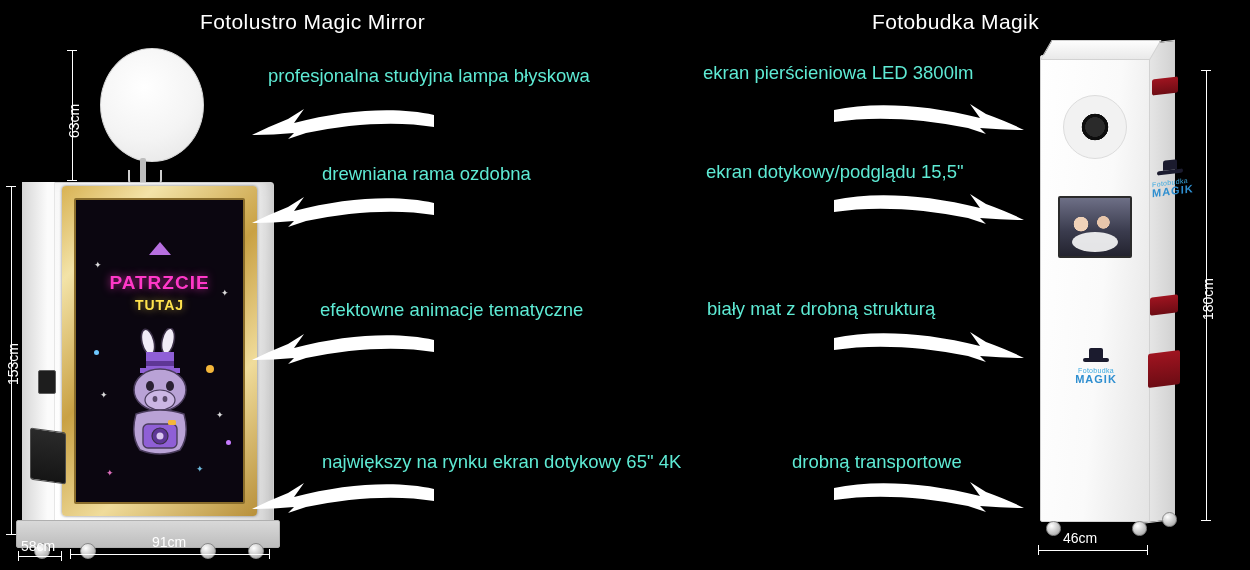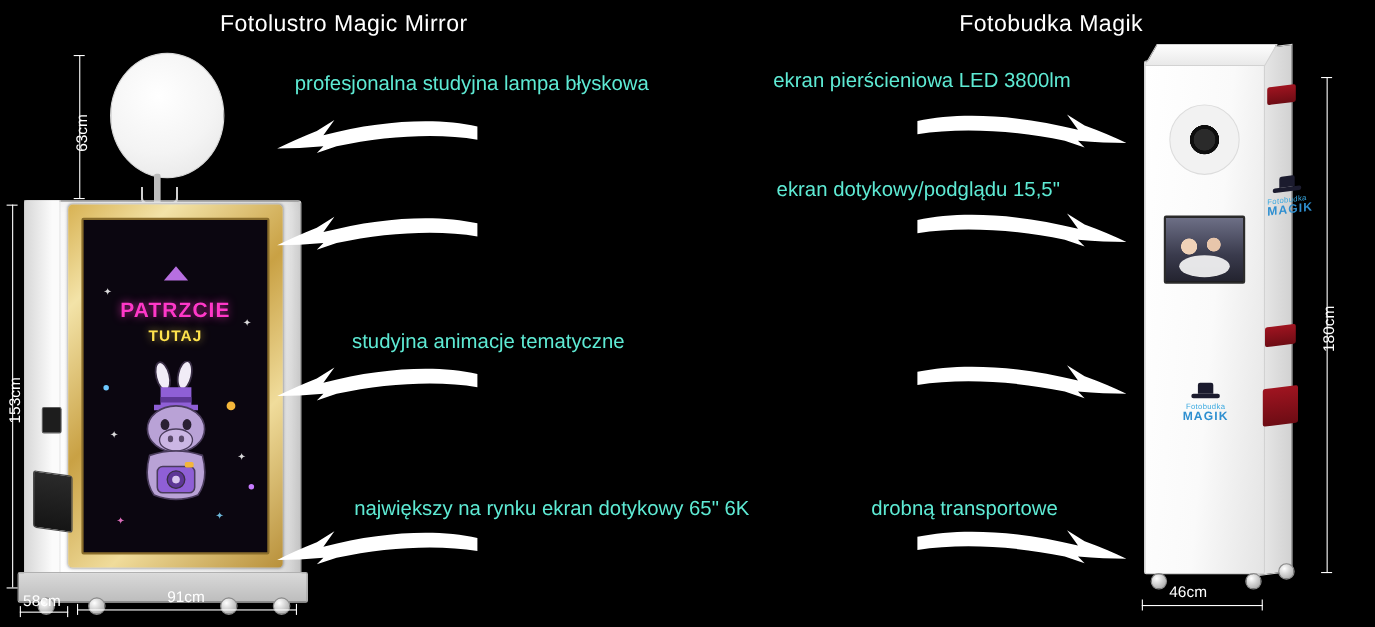--- a/index.html
+++ b/index.html
@@ -405,30 +405,31 @@
   <div class="dimline h" style="left:70px; top:554px; width:200px;"></div>
   <div class="tick v" style="left:70px; top:549px;"></div>
   <div class="tick v" style="left:269px; top:549px;"></div>
   <div class="dim" style="left:152px; top:534px;">91cm</div>
 
   <div class="feature" style="left:268px; top:65px;">profesjonalna studyjna lampa błyskowa</div>
   <svg class="arrow-svg" style="left:248px; top:105px;" width="190" height="42" viewBox="0 0 190 42">
     <path d="M186 10 C150 2, 100 4, 46 18 L56 4 L40 14 Q20 22 4 30 Q24 30 46 28 L40 34 L58 28 C104 18, 152 16, 186 22 Z" fill="#ffffff"></path>
   </svg>
 
+  <div class="feature" style="left:322px; top:163px;">drewniana rama ozdobna</div>
   <svg class="arrow-svg" style="left:248px; top:193px;" width="190" height="42" viewBox="0 0 190 42">
     <path d="M186 10 C150 2, 100 4, 46 18 L56 4 L40 14 Q20 22 4 30 Q24 30 46 28 L40 34 L58 28 C104 18, 152 16, 186 22 Z" fill="#ffffff"></path>
   </svg>
 
-  <div class="feature" style="left:320px; top:299px;">studyjna animacje tematyczne</div>
+  <div class="feature" style="left:320px; top:299px;">efektowne animacje tematyczne</div>
   <svg class="arrow-svg" style="left:248px; top:330px;" width="190" height="42" viewBox="0 0 190 42">
     <path d="M186 10 C150 2, 100 4, 46 18 L56 4 L40 14 Q20 22 4 30 Q24 30 46 28 L40 34 L58 28 C104 18, 152 16, 186 22 Z" fill="#ffffff"></path>
   </svg>
 
-  <div class="feature" style="left:322px; top:451px;">największy na rynku ekran dotykowy 65" 6K</div>
+  <div class="feature" style="left:322px; top:451px;">największy na rynku ekran dotykowy 65" 4K</div>
   <svg class="arrow-svg" style="left:248px; top:479px;" width="190" height="42" viewBox="0 0 190 42">
     <path d="M186 10 C150 2, 100 4, 46 18 L56 4 L40 14 Q20 22 4 30 Q24 30 46 28 L40 34 L58 28 C104 18, 152 16, 186 22 Z" fill="#ffffff"></path>
   </svg>
 
   <div>
     <div class="pb-side"></div>
     <div class="pb-body"></div>
     <div class="pb-top"></div>
 
     <div class="pb-ring"></div>
@@ -482,20 +483,21 @@
   <div class="feature" style="left:703px; top:62px;">ekran pierścieniowa LED 3800lm</div>
   <svg class="arrow-svg" style="left:828px; top:100px;" width="200" height="44" viewBox="0 0 200 44">
     <path d="M6 10 C44 2, 96 4, 152 18 L142 4 L158 14 Q180 22 196 30 Q176 30 152 28 L158 34 L140 28 C92 18, 44 16, 6 22 Z" fill="#ffffff"></path>
   </svg>
 
   <div class="feature" style="left:706px; top:161px;">ekran dotykowy/podglądu 15,5"</div>
   <svg class="arrow-svg" style="left:828px; top:190px;" width="200" height="44" viewBox="0 0 200 44">
     <path d="M6 10 C44 2, 96 4, 152 18 L142 4 L158 14 Q180 22 196 30 Q176 30 152 28 L158 34 L140 28 C92 18, 44 16, 6 22 Z" fill="#ffffff"></path>
   </svg>
 
+  <div class="feature" style="left:707px; top:298px;">biały mat z drobną strukturą</div>
   <svg class="arrow-svg" style="left:828px; top:328px;" width="200" height="44" viewBox="0 0 200 44">
     <path d="M6 10 C44 2, 96 4, 152 18 L142 4 L158 14 Q180 22 196 30 Q176 30 152 28 L158 34 L140 28 C92 18, 44 16, 6 22 Z" fill="#ffffff"></path>
   </svg>
 
   <div class="feature" style="left:792px; top:451px;">drobną transportowe</div>
   <svg class="arrow-svg" style="left:828px; top:478px;" width="200" height="44" viewBox="0 0 200 44">
     <path d="M6 10 C44 2, 96 4, 152 18 L142 4 L158 14 Q180 22 196 30 Q176 30 152 28 L158 34 L140 28 C92 18, 44 16, 6 22 Z" fill="#ffffff"></path>
   </svg>
 
 </div>

